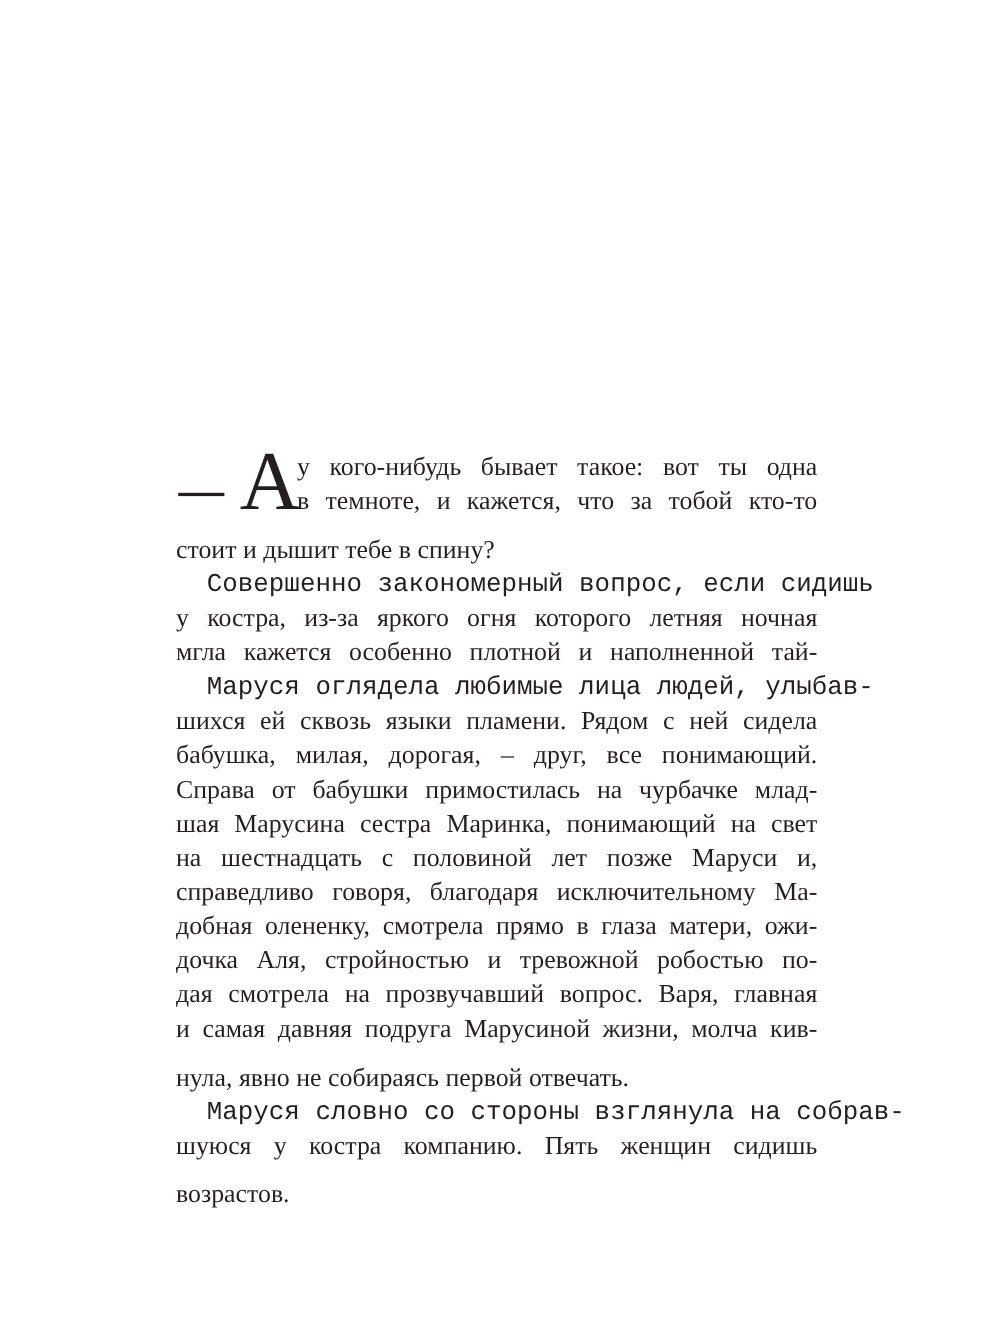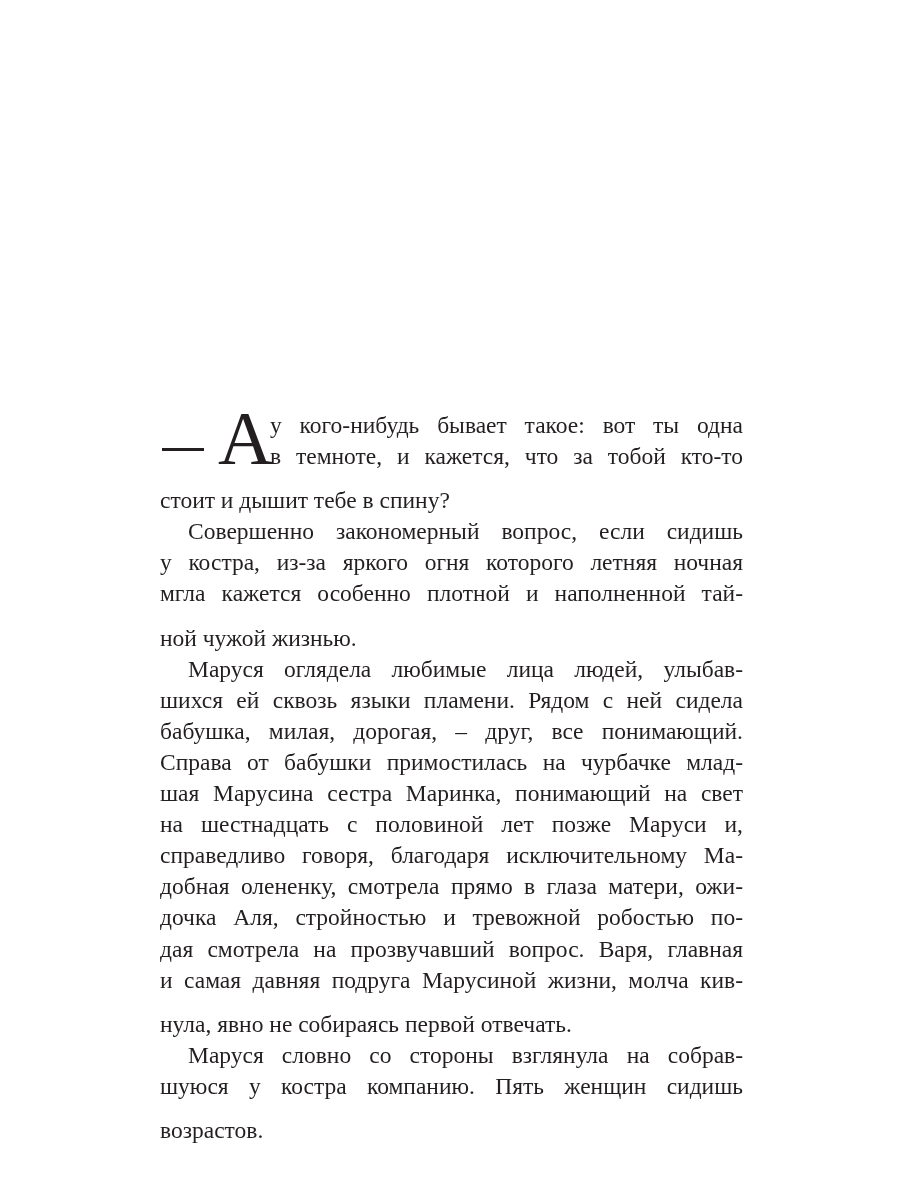--- a/index.html
+++ b/index.html
@@ -35,20 +35,21 @@
       height: 31.1px;
       text-align: justify;
       text-align-last: justify;
     }
     .line.last {
       text-align-last: left;
       margin-top: 13px;
     }
     .line.indent {
       padding-left: 28px;
+      font-family: Liberation Mono, monospace;
     }
     .line.drop {
       padding-left: 110px;
     }
     .dropcap-wrap {
       position: absolute;
       left: 0;
       top: 0;
       width: 112px;
       height: 64px;
@@ -85,21 +86,20 @@
     <div>
       <span class="line drop">у кого-нибудь бывает такое: вот ты одна</span>
       <span class="line drop">в темноте, и кажется, что за тобой кто-то</span>
       <span class="line last">стоит и дышит тебе в спину?</span>
     </div>
 
     <div>
       <span class="line indent">Совершенно закономерный вопрос, если сидишь</span>
       <span class="line">у костра, из-за яркого огня которого летняя ночная</span>
       <span class="line">мгла кажется особенно плотной и наполненной тай-</span>
-      <span class="line last">ной чужой жизнью.</span>
     </div>
 
     <div>
       <span class="line indent">Маруся оглядела любимые лица людей, улыбав-</span>
       <span class="line">шихся ей сквозь языки пламени. Рядом с ней сидела</span>
       <span class="line">бабушка, милая, дорогая, – друг, все понимающий.</span>
       <span class="line">Справа от бабушки примостилась на чурбачке млад-</span>
       <span class="line">шая Марусина сестра Маринка, понимающий на свет</span>
       <span class="line">на шестнадцать с половиной лет позже Маруси и,</span>
       <span class="line">справедливо говоря, благодаря исключительному Ма-</span>

